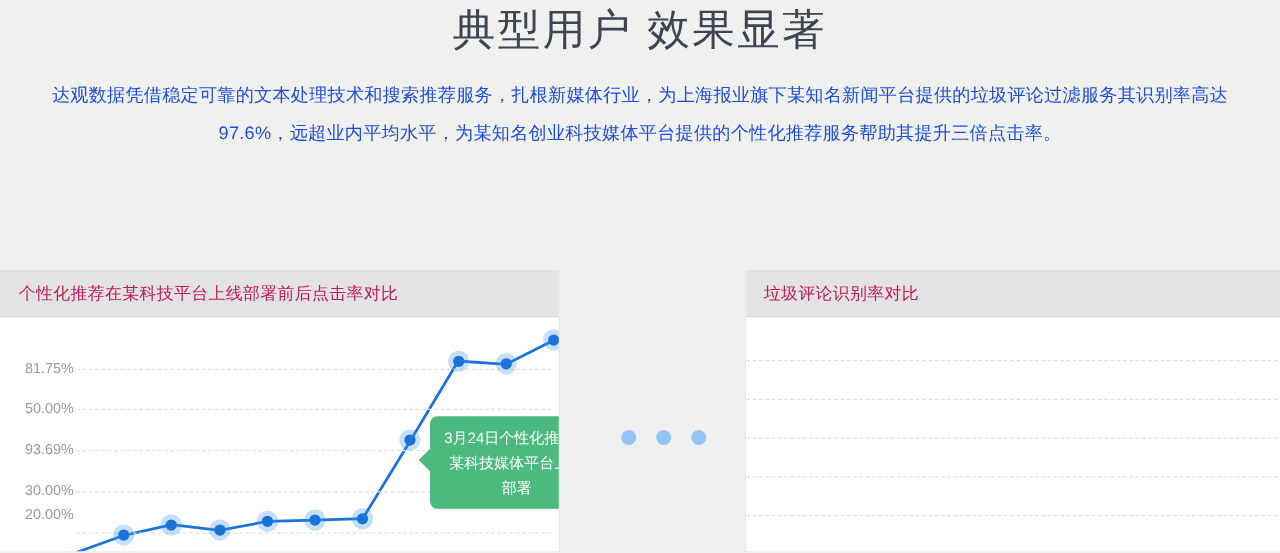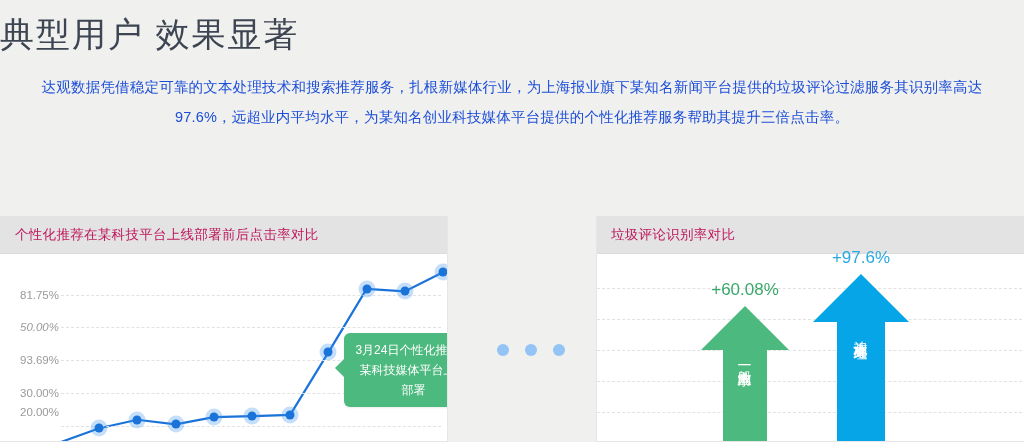--- a/index.html
+++ b/index.html
@@ -5,25 +5,26 @@
   * { margin:0; padding:0; box-sizing:border-box; }
   html, body {
     width:1024px; height:442px; overflow:hidden;
     background:#f0f0ee;
     font-family:"Liberation Sans","DejaVu Sans",sans-serif;
   }
   .page { position:relative; width:1024px; height:442px; }
 
   
   .hero-title {
+    text-align:center;
     font-size:34px;
     font-weight:400;
     color:#3d4552;
     letter-spacing:2px;
-    padding-top:10px;
+    padding-top:0;
     line-height:48px;
   }
   .hero-desc {
     margin:14px auto 0;
     width:960px;
     text-align:center;
     font-size:14.5px;
     line-height:30px;
     color:#1d4ed8;
     letter-spacing:.2px;
@@ -137,21 +138,21 @@
     <div class="panel left">
       <div class="panel-head">
         <span class="panel-head-title">个性化推荐在某科技平台上线部署前后点击率对比</span>
       </div>
       <div class="panel-body">
 
         <div class="ylabels" id="left-ylabels">
             <div class="axis-label" style="top: 158px;">20.00%</div>
             <div class="axis-label" style="top: 138.909px;">30.00%</div>
             <div class="axis-label" style="top: 106.182px;">93.69%</div>
-            <div class="axis-label" style="top: 73.4545px; font-style: italic;">50.00%</div>
+            <div class="axis-label" style="top: 73.4545px;">50.00%</div>
             <div class="axis-label" style="top: 40.7273px;">81.75%</div>
           </div>
 
         <div class="plot" id="left-plot">
           <svg id="left-svg" width="100%" height="100%" style="position:absolute;left:0;top:0;overflow:visible">
               <polyline points="0,188 38.2,174.25454545454545 76.4,165.74545454545455 114.6,170.32727272727274 152.8,163.12727272727273 191,162.14545454545456 229.2,160.83636363636364 267.4,98.32727272727273 305.6,34.83636363636364 343.8,37.45454545454545 382,18.145454545454527" fill="none" stroke="#1a73d9" stroke-width="2.2"></polyline>
             </svg>
         <div class="gridline" style="top: 171.636px;"></div>
             <div class="gridline" style="top: 138.909px;"></div>
             <div class="gridline" style="top: 106.182px;"></div>
@@ -184,35 +185,21 @@
       <div class="panel-body" id="right-body">
 
         <div id="right-grid" style="position:absolute;inset:0">
             <div class="gridline" style="top: 34px;"></div>
             <div class="gridline" style="top: 65px;"></div>
             <div class="gridline" style="top: 96px;"></div>
             <div class="gridline" style="top: 127px;"></div>
             <div class="gridline" style="top: 158px;"></div>
           </div>
 
-        <div class="arrow-wrap" id="arrow-0" style="left:104px; top:52px; width:88px; height:136px;">
-          <div class="arrow-val" style="top:-26px; color:#3aa86a;">+60.08%</div>
-          <svg width="88" height="136" viewBox="0 0 88 136">
-            <polygon points="44,0 88,44 66,44 66,136 22,136 22,44 0,44" fill="#4cb97e"></polygon>
-          </svg>
-          <div class="arrow-vtext" style="top:52px;">一般业内水</div>
-        </div>
-
-        <div class="arrow-wrap" id="arrow-1" style="left:216px; top:20px; width:96px; height:168px;">
-          <div class="arrow-val" style="top:-26px; color:#2aa8e0;">+97.6%</div>
-          <svg width="96" height="168" viewBox="0 0 96 168">
-            <polygon points="48,0 96,48 72,48 72,168 24,168 24,48 0,48" fill="#05a5e8"></polygon>
-          </svg>
-          <div class="arrow-vtext" style="top:56px;">达观文本处理</div>
-        </div>
+
 
       </div>
     </div>
 
   </div>
 
   <div class="carousel-dots" id="carousel">
       <span class="cdot"></span>
       <span class="cdot"></span>
       <span class="cdot"></span>

